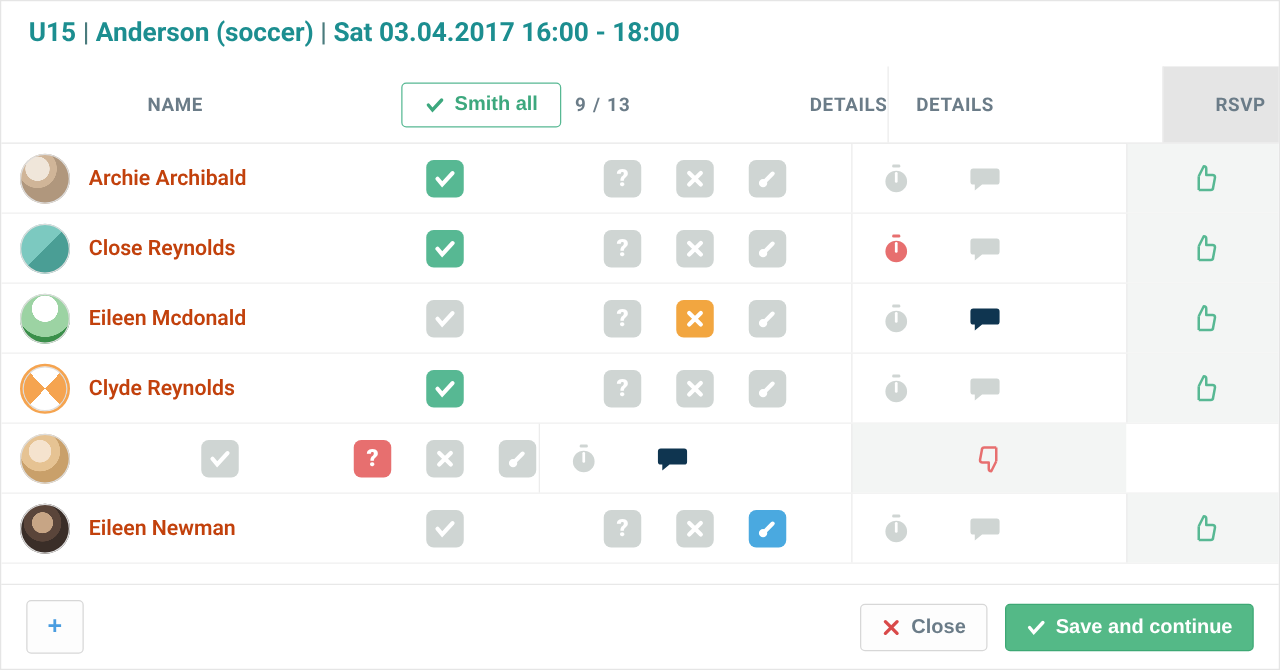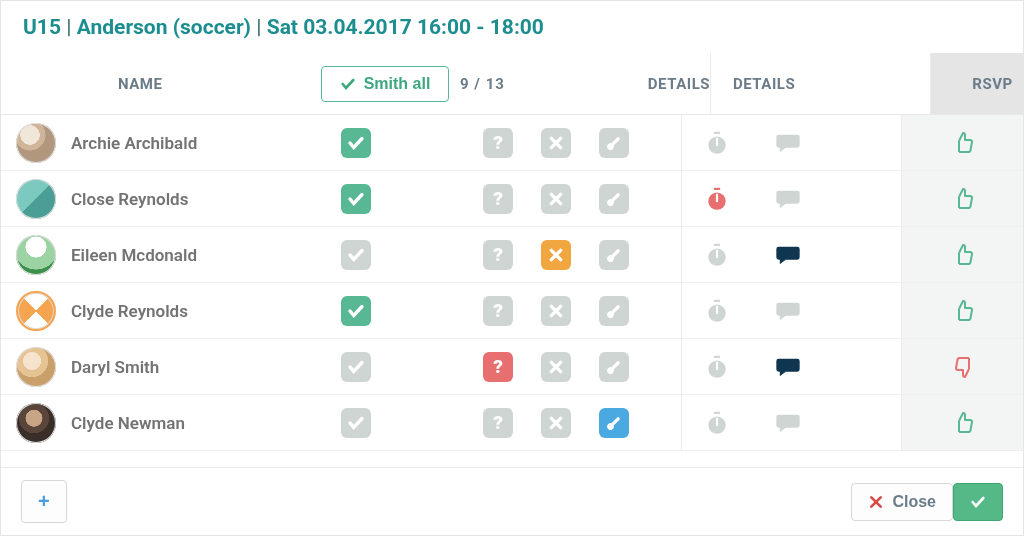--- a/index.html
+++ b/index.html
@@ -55,21 +55,21 @@
     width: 40px; height: 40px; border-radius: 50%;
     background: radial-gradient(circle at 35% 30%, #f0e6da 0 25%, #d0b598 26% 40%, #b0977d 41% 100%);
     box-shadow: 0 0 0 1px #ddd inset;
   }
   .avatar.v1 { background: linear-gradient(135deg,#7cc9c0 0 50%, #4a9e95 50%); }
   .avatar.v2 { background: radial-gradient(circle at 50% 30%, #fff 0 30%, #9cd3a3 31% 65%, #3a8f4a 66% 100%); }
   .avatar.v3 { background: conic-gradient(#fff 0 12%, #f5a450 12% 38%, #fff 38% 62%, #f5a450 62% 88%, #fff 88% 100%); border:2px solid #f5a450; }
   .avatar.v4 { background: radial-gradient(circle at 40% 35%, #f5e3ce 0 25%, #e6c393 26% 45%, #c9a06a 46% 100%); }
   .avatar.v5 { background: radial-gradient(circle at 45% 38%, #c7a585 0 25%, #5a453a 26% 45%, #3a2e28 46% 100%); }
 
-  .col-name { font-size: 17px; font-weight: 600; color: #737373; }
+  .col-name { font-size: 17px; font-weight: 600; color: #c2410c; }
 
   .markall-wrap { display:flex; justify-content:center; }
   .mark-all-btn {
     border: 1px solid #57b893;
     background: #fff;
     color: #3da87e;
     border-radius: 4px;
     padding: 8px 18px;
     font-size: 16px;
     font-weight: 700;
@@ -104,21 +104,21 @@
   .footer {
     display:flex; align-items:center; justify-content:space-between;
     padding: 12px 20px; border-top:1px solid #e8e8e8;
   }
   .btn {
     border:1px solid #d7d7d7; background:#fdfdfd; border-radius:4px;
     padding:9px 16px; font-size:16px; font-weight:600; cursor:pointer;
     display:flex; align-items:center; gap:8px; color:#6b7c88;
   }
   .btn.primary { background:#54b987; border-color:#3da874; color:#fff; }
-  .footer-right { display:flex; }
+  .footer-right { display:flex; gap:14px; }
 
   svg { display:block; }
   .ghost-icon { color:#cfd5d3; }
   .dark-icon { color:#0f3550; }
   .red-icon { color:#e76f6f; }
   .green-out { color:#57b893; }
   .redish { color:#d94a4a; }
   .blue-plus { color:#4a9de0; font-size:20px; font-weight:900; }
 
 </style>
@@ -371,21 +371,20 @@
                 <path d="M7 21V10"></path>
                 <path d="M7 10l4-8a2 2 0 0 1 2 2v5h5a2 2 0 0 1 2 2l-1.5 8a2 2 0 0 1-2 2H7"></path>
               </svg>
             </span>
           </div>
         </div>
         <div class="trow">
           <div class="col-avatar">
             <div class="avatar v4"></div>
           </div>
-          <div class="col-name">Daryl Smith</div>
           <div class="col-mark">
             <div class="iconbox ">
               <svg width="18" height="18" viewBox="0 0 24 24" fill="none" stroke="currentColor" stroke-width="4.5" stroke-linecap="round">
                 <polyline points="4 12 9 18 20 6"></polyline>
               </svg>
             </div>
           </div>
           <div class="col-present">
             <div class="iconbox red">
               <span style="font-size:19px">?</span>
@@ -425,21 +424,21 @@
                 <path d="M17 3v11"></path>
                 <path d="M17 14l-4 8a2 2 0 0 1-2-2v-5H6a2 2 0 0 1-2-2l1.5-8a2 2 0 0 1 2-2H17"></path>
               </svg>
             </span>
           </div>
         </div>
         <div class="trow">
           <div class="col-avatar">
             <div class="avatar v5"></div>
           </div>
-          <div class="col-name">Clyde Newman</div>
+          <div class="col-name">Eileen Newman</div>
           <div class="col-mark">
             <div class="iconbox ">
               <svg width="18" height="18" viewBox="0 0 24 24" fill="none" stroke="currentColor" stroke-width="4.5" stroke-linecap="round">
                 <polyline points="4 12 9 18 20 6"></polyline>
               </svg>
             </div>
           </div>
           <div class="col-present">
             <div class="iconbox ">
               <span style="font-size:19px">?</span>
@@ -498,17 +497,18 @@
             </svg>
         </span>
         <span>Close</span>
       </button>
       <button class="btn primary">
         <span>
           <svg width="16" height="16" viewBox="0 0 24 24" fill="none" stroke="currentColor" stroke-width="4" stroke-linecap="round">
               <polyline points="4 12 9 18 20 6"></polyline>
             </svg>
         </span>
+        <span>Save and continue</span>
       </button>
     </div>
   </div>
 
 </div>
 
 </body></html>

